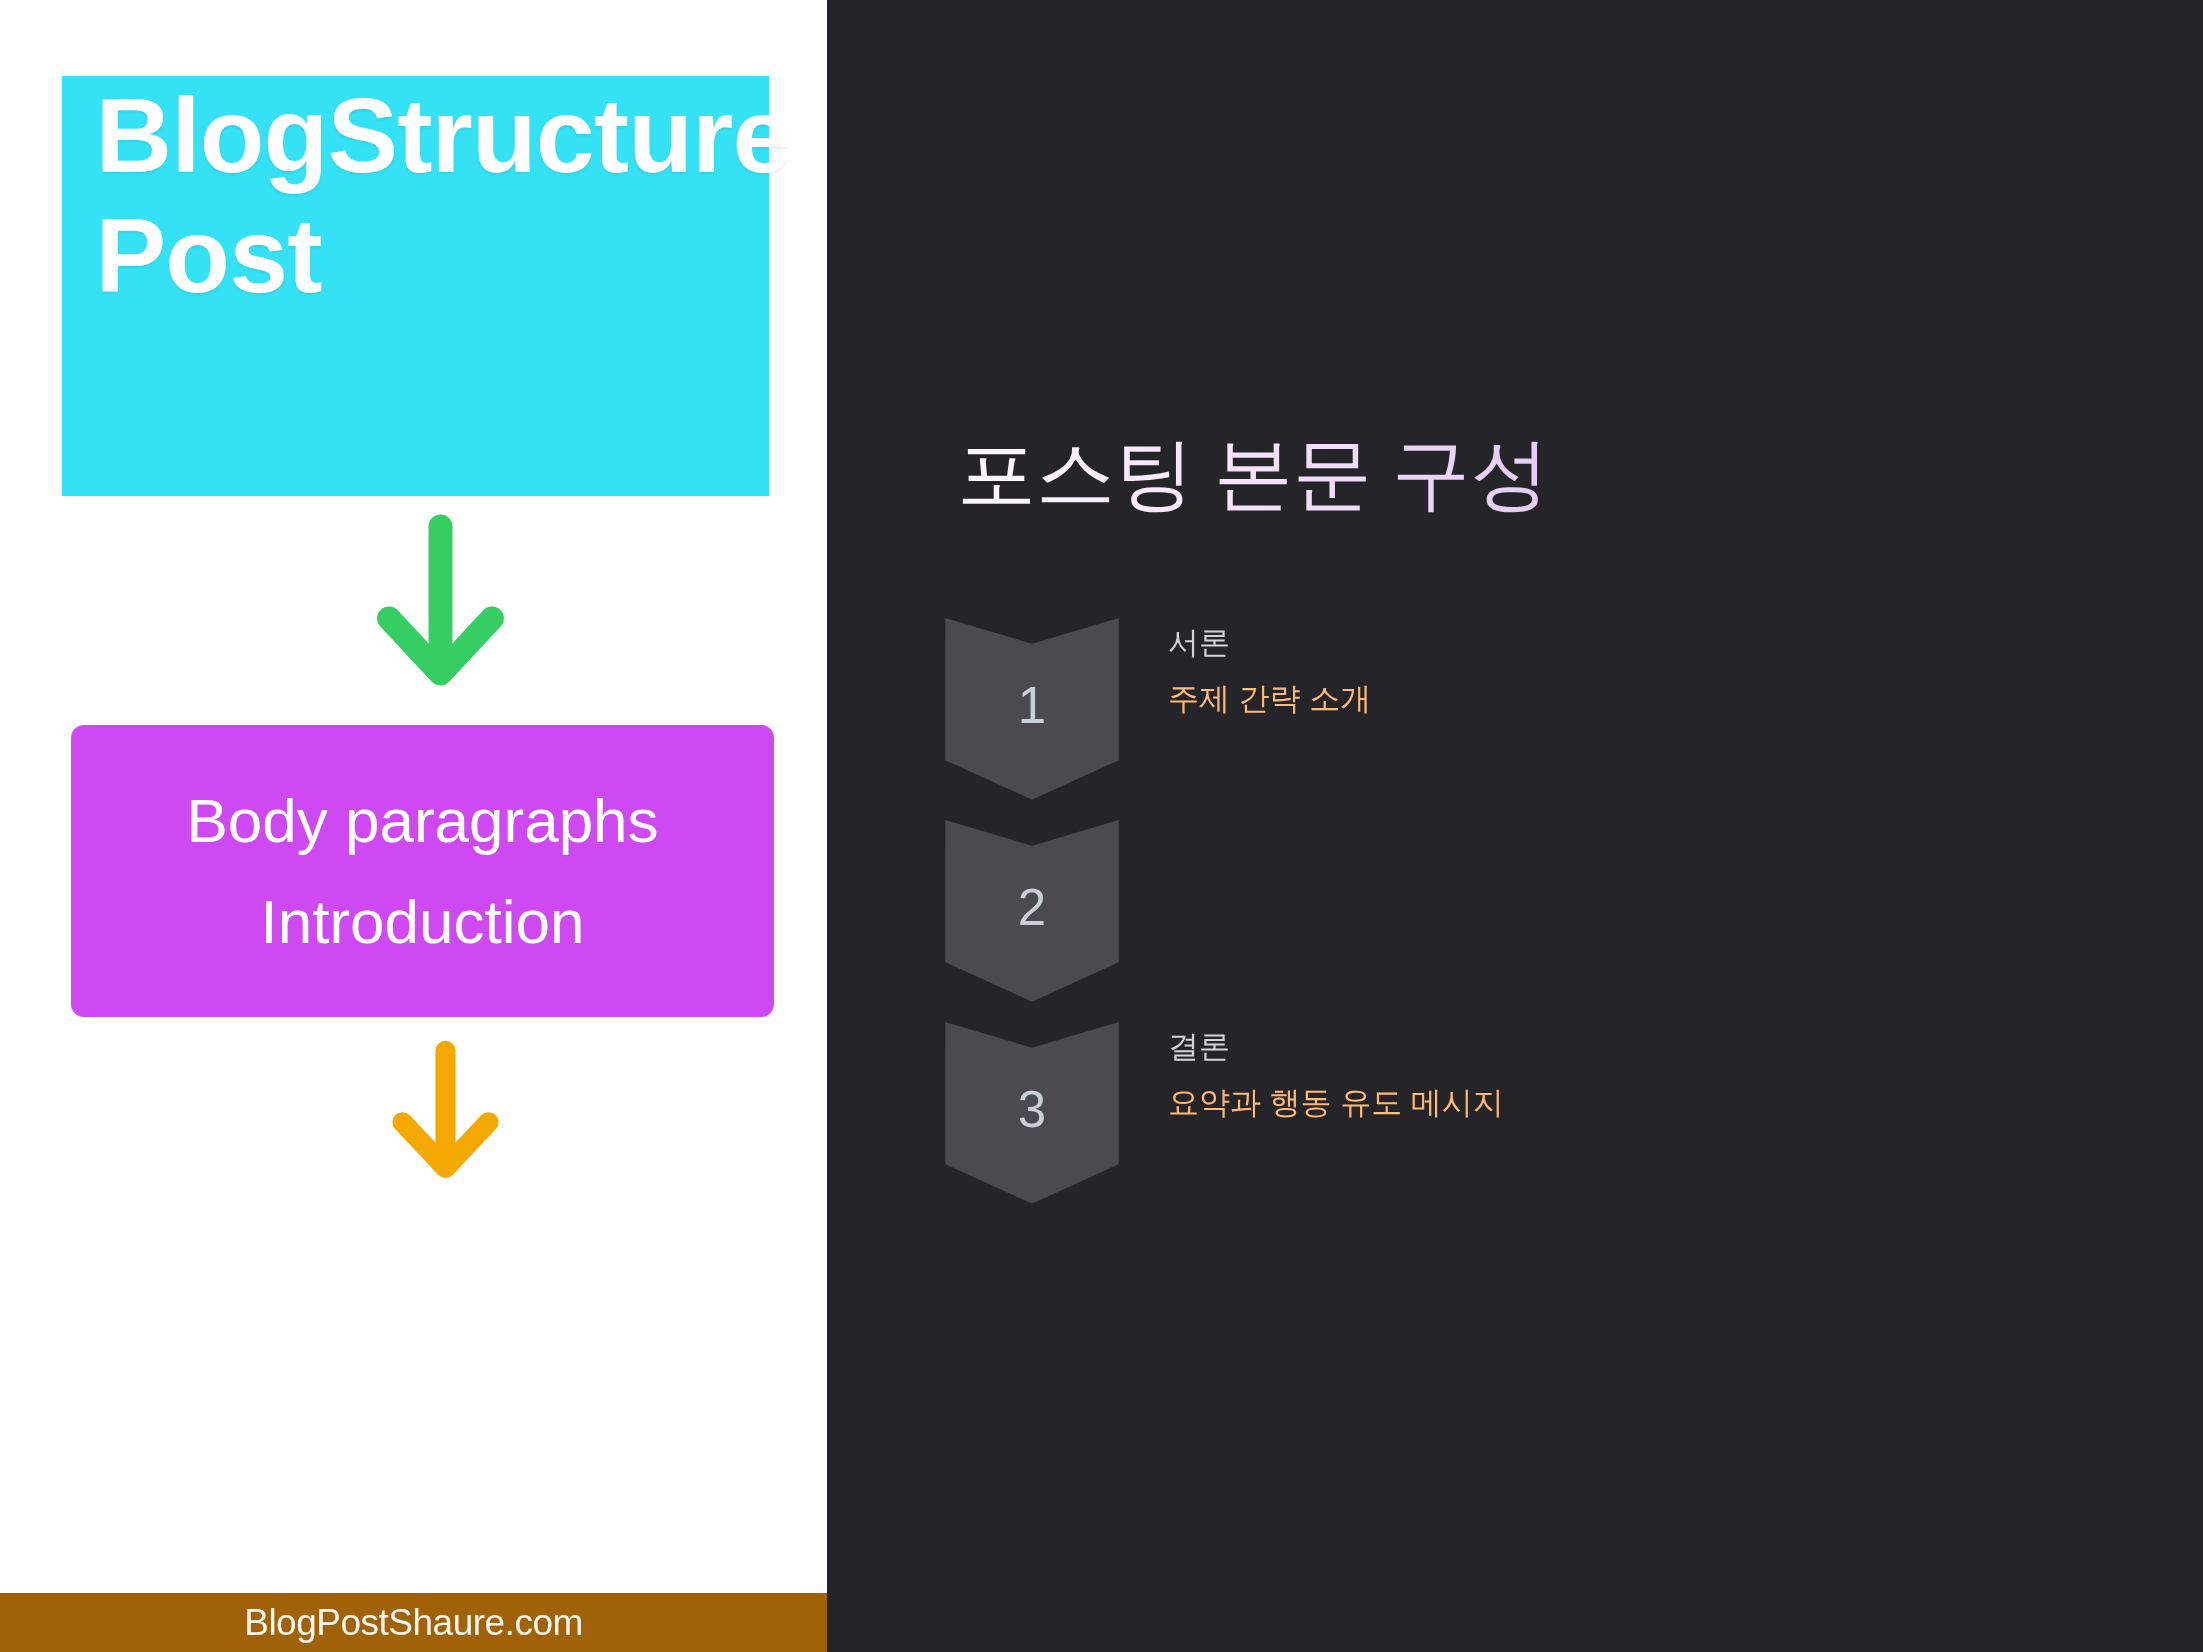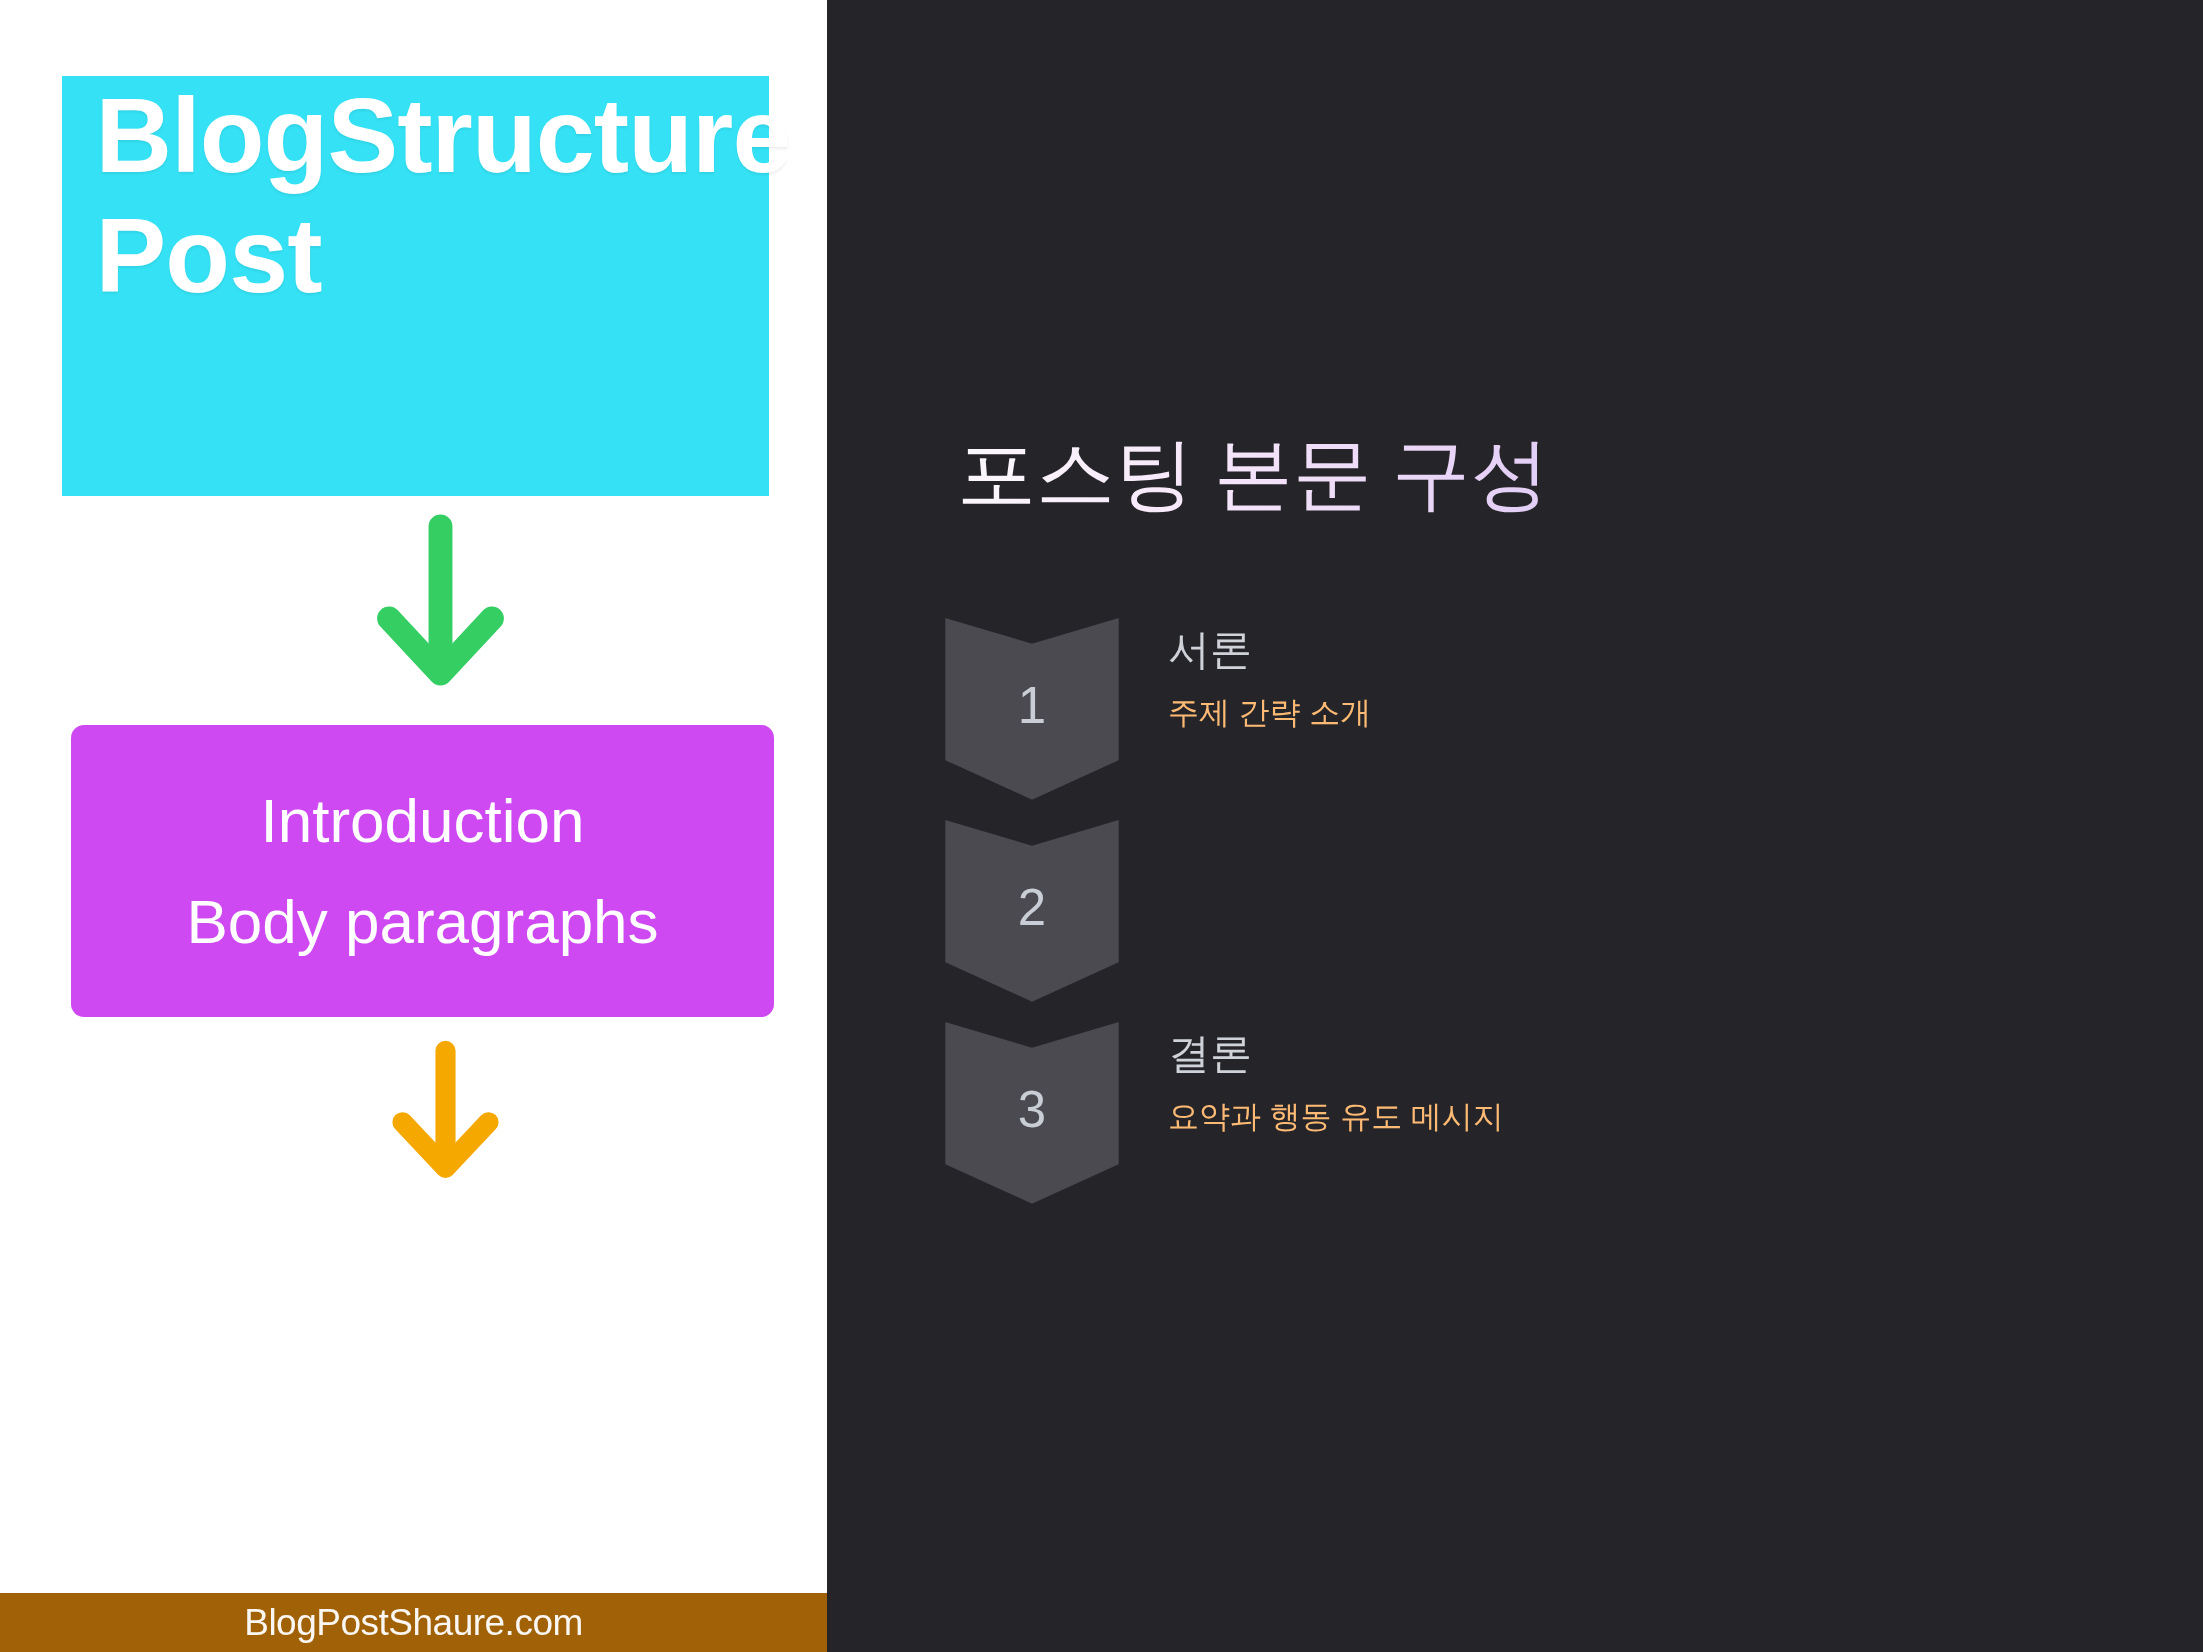--- a/index.html
+++ b/index.html
@@ -144,21 +144,21 @@
     pointer-events:none;
   }
 
   .step-text {
     position:absolute;
     left:223px; top:5.5px;
     width:937px;
   }
   .step-heading {
     color:#CFD3D9;
-    font-size:42px;
+    font-size:31px;
     line-height:1.25;
     margin-bottom:16.5px;
     font-weight:400;
   }
   .step-desc {
     color:#fdba74;
     font-size:31px;
     line-height:1.3;
     font-weight:400;
   }
@@ -178,22 +178,22 @@
     <div class="arrow-green">
       <svg viewBox="0 0 160 200" xmlns="http://www.w3.org/2000/svg">
         <g stroke="#35CE63" stroke-width="26" stroke-linecap="round" stroke-linejoin="round" fill="none">
           <line x1="80" y1="18" x2="80" y2="170"></line>
           <polyline points="24,118 80,178 136,118"></polyline>
         </g>
       </svg>
     </div>
 
     <div class="card-body">
+      <div class="card-body-line">Body paragraphs</div>
       <div class="card-body-line">Introduction</div>
-      <div class="card-body-line">Body paragraphs</div>
     </div>
 
     <div class="arrow-orange">
       <svg viewBox="0 0 130 160" xmlns="http://www.w3.org/2000/svg">
         <g stroke="#F5A800" stroke-width="22" stroke-linecap="round" stroke-linejoin="round" fill="none">
           <line x1="65" y1="14" x2="65" y2="136"></line>
           <polyline points="18,92 65,142 112,92"></polyline>
         </g>
       </svg>
     </div>

